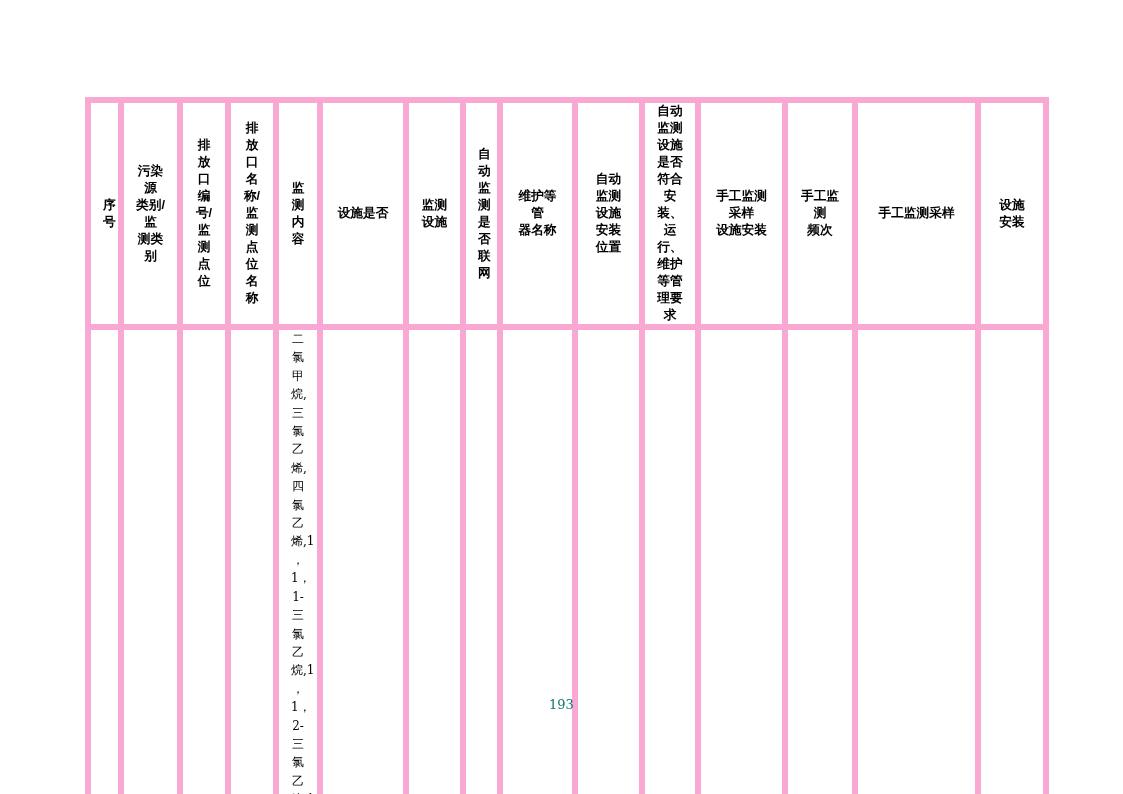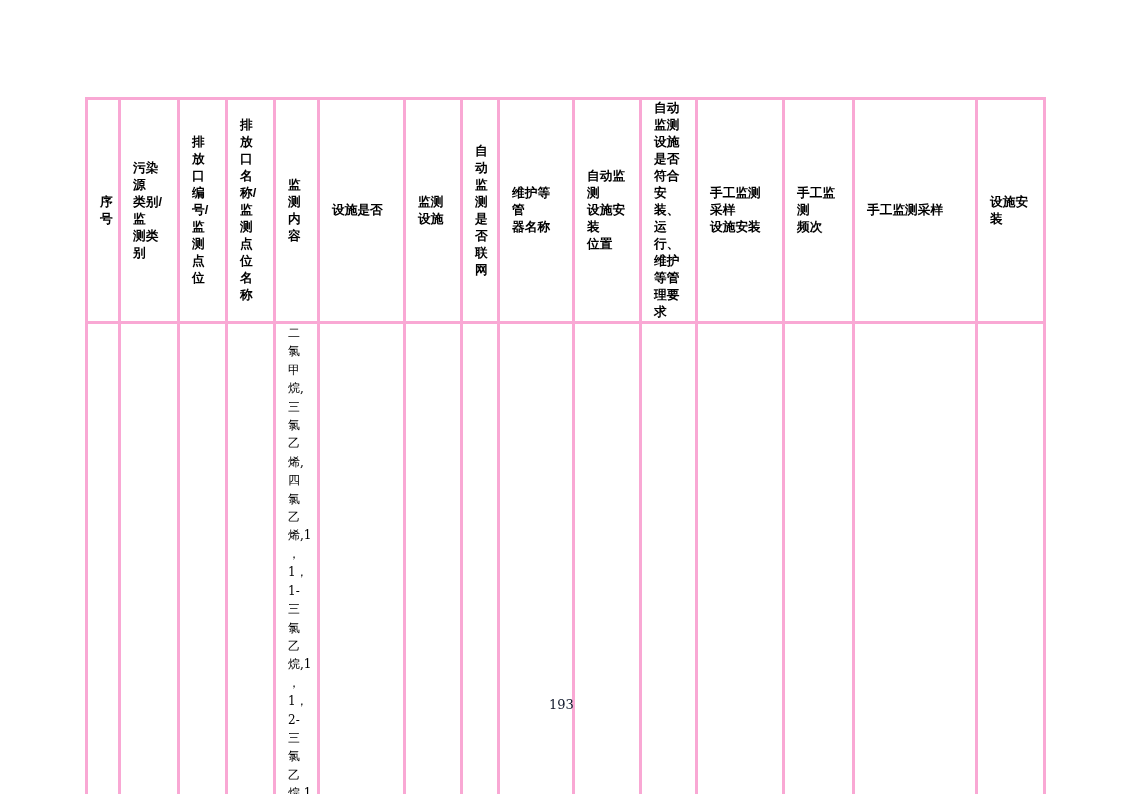--- a/index.html
+++ b/index.html
@@ -16,23 +16,23 @@
     position: absolute;
     left: 85px;
     top: 97px;
     width: 958px;
     border-collapse: collapse;
     table-layout: fixed;
     border: 2px solid #000000;
   }
   .monitoring-table th,
   .monitoring-table td {
-    border: 3px solid #f9a8d4;
+    border: 6px solid #f9a8d4;
     padding: 0 12px;
-    text-align: left;
+    text-align: center;
     vertical-align: middle;
     overflow: hidden;
   }
   .monitoring-table th {
     height: 104px;
     font-weight: bold;
     font-size: 12.7px;
     line-height: 17px;
     white-space: pre-line;
     font-family: "Liberation Sans", sans-serif;
@@ -46,21 +46,21 @@
     font-family: "DejaVu Serif", "Liberation Serif", serif;
   }
   .page-number {
     position: absolute;
     left: 0;
     right: 0;
     top: 697px;
     text-align: center;
     font-size: 13px;
     font-family: "DejaVu Serif", "Liberation Serif", serif;
-    color: #0f172a;
+    color: #0f766e;
   }
 </style>
 </head>
 <body>
 
 <div class="page">
 
   <table class="monitoring-table">
     <colgroup>
       <col style="width:33px">

